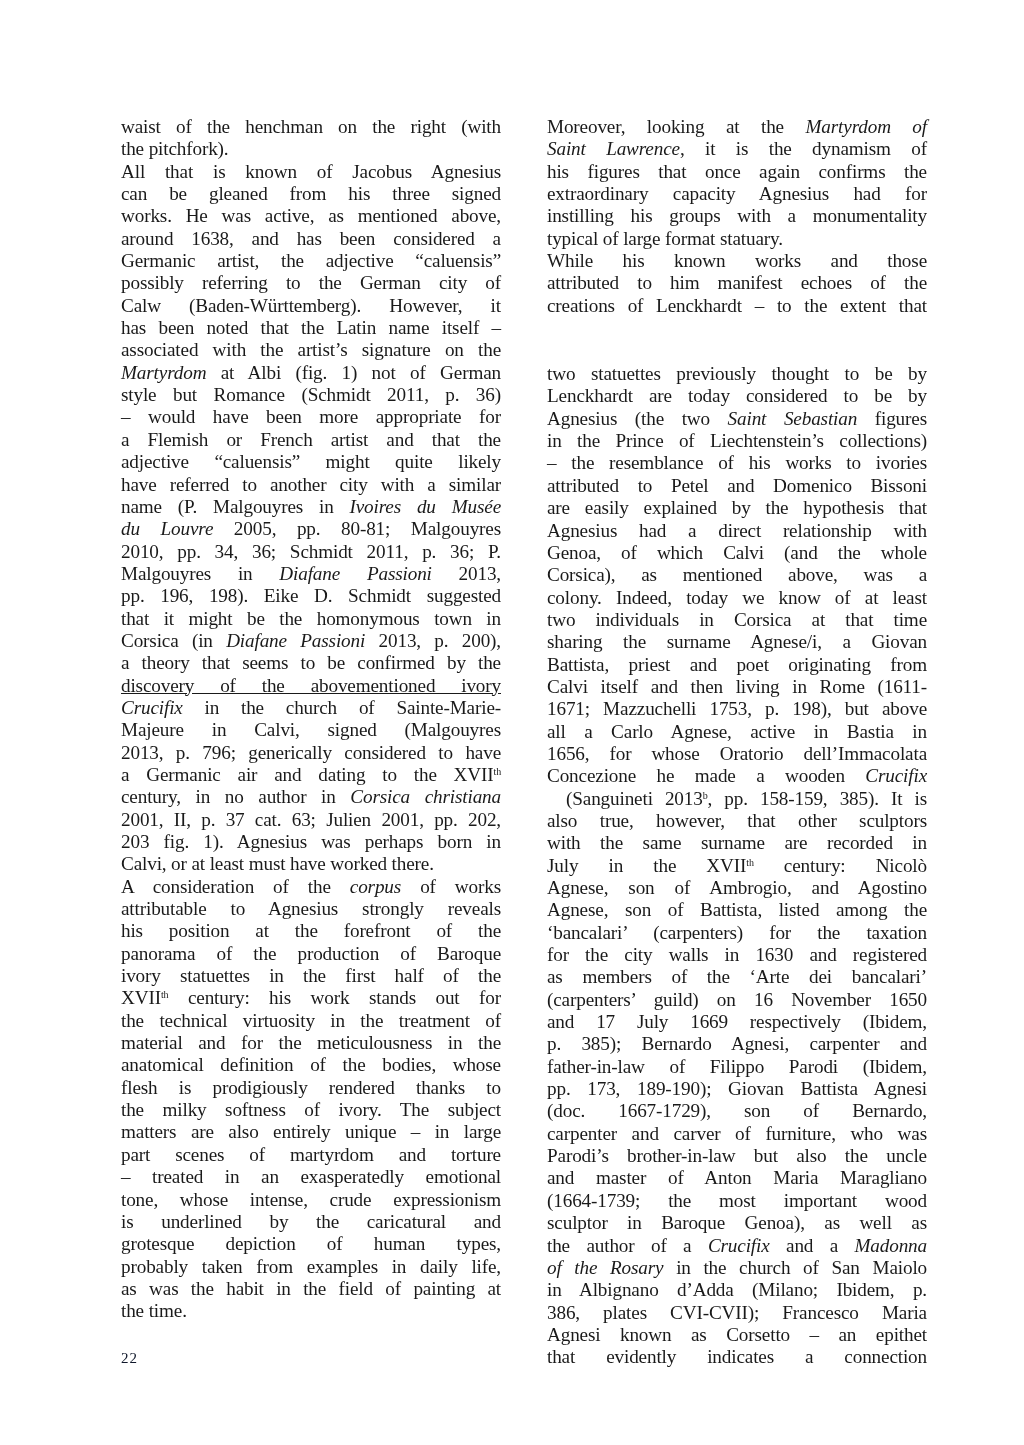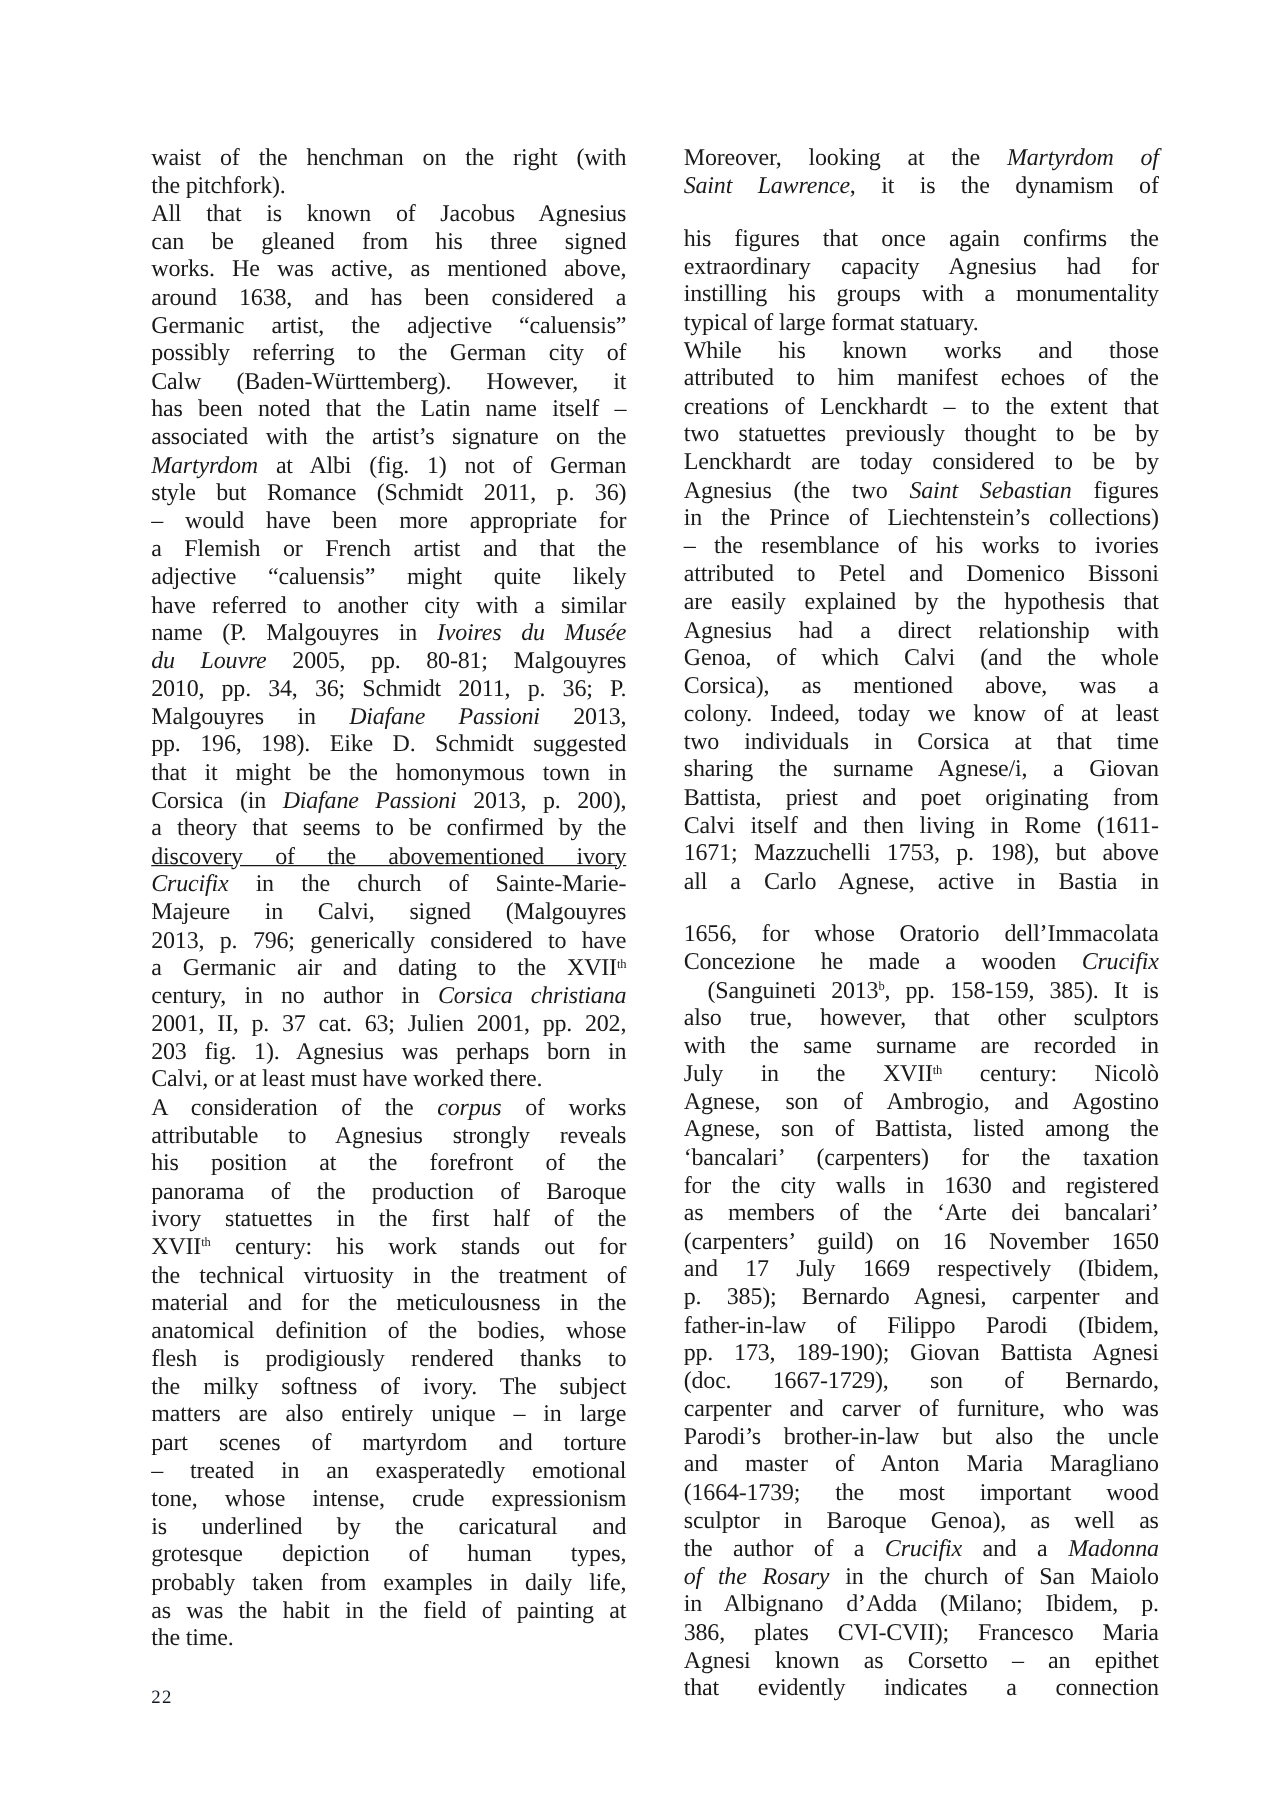--- a/index.html
+++ b/index.html
@@ -94,45 +94,45 @@
       <div class="ln" style="word-spacing: 0px;"><span>tone, whose intense, crude expressionism</span></div>
       <div class="ln" style="word-spacing: 0px;"><span>is underlined by the caricatural and</span></div>
       <div class="ln" style="word-spacing: 0px;"><span>grotesque depiction of human types,</span></div>
       <div class="ln" style="word-spacing: 0px;"><span>probably taken from examples in daily life,</span></div>
       <div class="ln" style="word-spacing: 0px;"><span>as was the habit in the field of painting at</span></div>
       <div class="ln end"><span>the time.</span></div>
     </div>
   <div class="col right" id="col-right">
       <div class="ln" style="word-spacing: 0px;"><span>Moreover, looking at the </span><i>Martyrdom of</i></div>
       <div class="ln" style="word-spacing: 0px;"><i>Saint Lawrence</i><span>, it is the dynamism of</span></div>
-      <div class="ln" style="word-spacing: 0px; margin-top: 20px;"><span>his figures that once again confirms the</span></div>
+      <div class="ln" style="word-spacing: 0px;"><span>his figures that once again confirms the</span></div>
       <div class="ln" style="word-spacing: 0px;"><span>extraordinary capacity Agnesius had for</span></div>
       <div class="ln" style="word-spacing: 0px;"><span>instilling his groups with a monumentality</span></div>
       <div class="ln end"><span>typical of large format statuary.</span></div>
       <div class="ln" style="word-spacing: 0px;"><span>While his known works and those</span></div>
       <div class="ln" style="word-spacing: 0px;"><span>attributed to him manifest echoes of the</span></div>
       <div class="ln" style="word-spacing: 0px;"><span>creations of Lenckhardt – to the extent that</span></div>
-      <div class="ln" style="word-spacing: 0px;"><span>two statuettes previously thought to be by</span></div>
+      <div class="ln" style="word-spacing: 0px; margin-top: 46px;"><span>two statuettes previously thought to be by</span></div>
       <div class="ln" style="word-spacing: 0px;"><span>Lenckhardt are today considered to be by</span></div>
       <div class="ln" style="word-spacing: 0px;"><span>Agnesius (the two </span><i>Saint Sebastian</i><span> figures</span></div>
       <div class="ln" style="word-spacing: 0px;"><span>in the Prince of Liechtenstein’s collections)</span></div>
       <div class="ln" style="word-spacing: 0px;"><span>– the resemblance of his works to ivories</span></div>
       <div class="ln" style="word-spacing: 0px;"><span>attributed to Petel and Domenico Bissoni</span></div>
       <div class="ln" style="word-spacing: 0px;"><span>are easily explained by the hypothesis that</span></div>
       <div class="ln" style="word-spacing: 0px;"><span>Agnesius had a direct relationship with</span></div>
       <div class="ln" style="word-spacing: 0px;"><span>Genoa, of which Calvi (and the whole</span></div>
       <div class="ln" style="word-spacing: 0px;"><span>Corsica), as mentioned above, was a</span></div>
       <div class="ln" style="word-spacing: 0px;"><span>colony. Indeed, today we know of at least</span></div>
       <div class="ln" style="word-spacing: 0px;"><span>two individuals in Corsica at that time</span></div>
       <div class="ln" style="word-spacing: 0px;"><span>sharing the surname Agnese/i, a Giovan</span></div>
       <div class="ln" style="word-spacing: 0px;"><span>Battista, priest and poet originating from</span></div>
       <div class="ln" style="word-spacing: 0px;"><span>Calvi itself and then living in Rome (1611-</span></div>
       <div class="ln" style="word-spacing: 0px;"><span>1671; Mazzuchelli 1753, p. 198), but above</span></div>
       <div class="ln" style="word-spacing: 0px;"><span>all a Carlo Agnese, active in Bastia in</span></div>
-      <div class="ln" style="word-spacing: 0px; margin-top: 20px;"><span>1656, for whose Oratorio dell’Immacolata</span></div>
+      <div class="ln" style="word-spacing: 0px;"><span>1656, for whose Oratorio dell’Immacolata</span></div>
       <div class="ln" style="word-spacing: 0px;"><span>Concezione he made a wooden </span><i>Crucifix</i></div>
       <div class="ln" style="word-spacing: 0px; margin-left: 19px;"><span>(Sanguineti 2013</span><sup>b</sup><span>, pp. 158-159, 385). It is</span></div>
       <div class="ln" style="word-spacing: 0px;"><span>also true, however, that other sculptors</span></div>
       <div class="ln" style="word-spacing: 0px;"><span>with the same surname are recorded in</span></div>
       <div class="ln" style="word-spacing: 0px;"><span>July in the XVII</span><sup>th</sup><span> century: Nicolò</span></div>
       <div class="ln" style="word-spacing: 0px;"><span>Agnese, son of Ambrogio, and Agostino</span></div>
       <div class="ln" style="word-spacing: 0px;"><span>Agnese, son of Battista, listed among the</span></div>
       <div class="ln" style="word-spacing: 0px;"><span>‘bancalari’ (carpenters) for the taxation</span></div>
       <div class="ln" style="word-spacing: 0px;"><span>for the city walls in 1630 and registered</span></div>
       <div class="ln" style="word-spacing: 0px;"><span>as members of the ‘Arte dei bancalari’</span></div>

